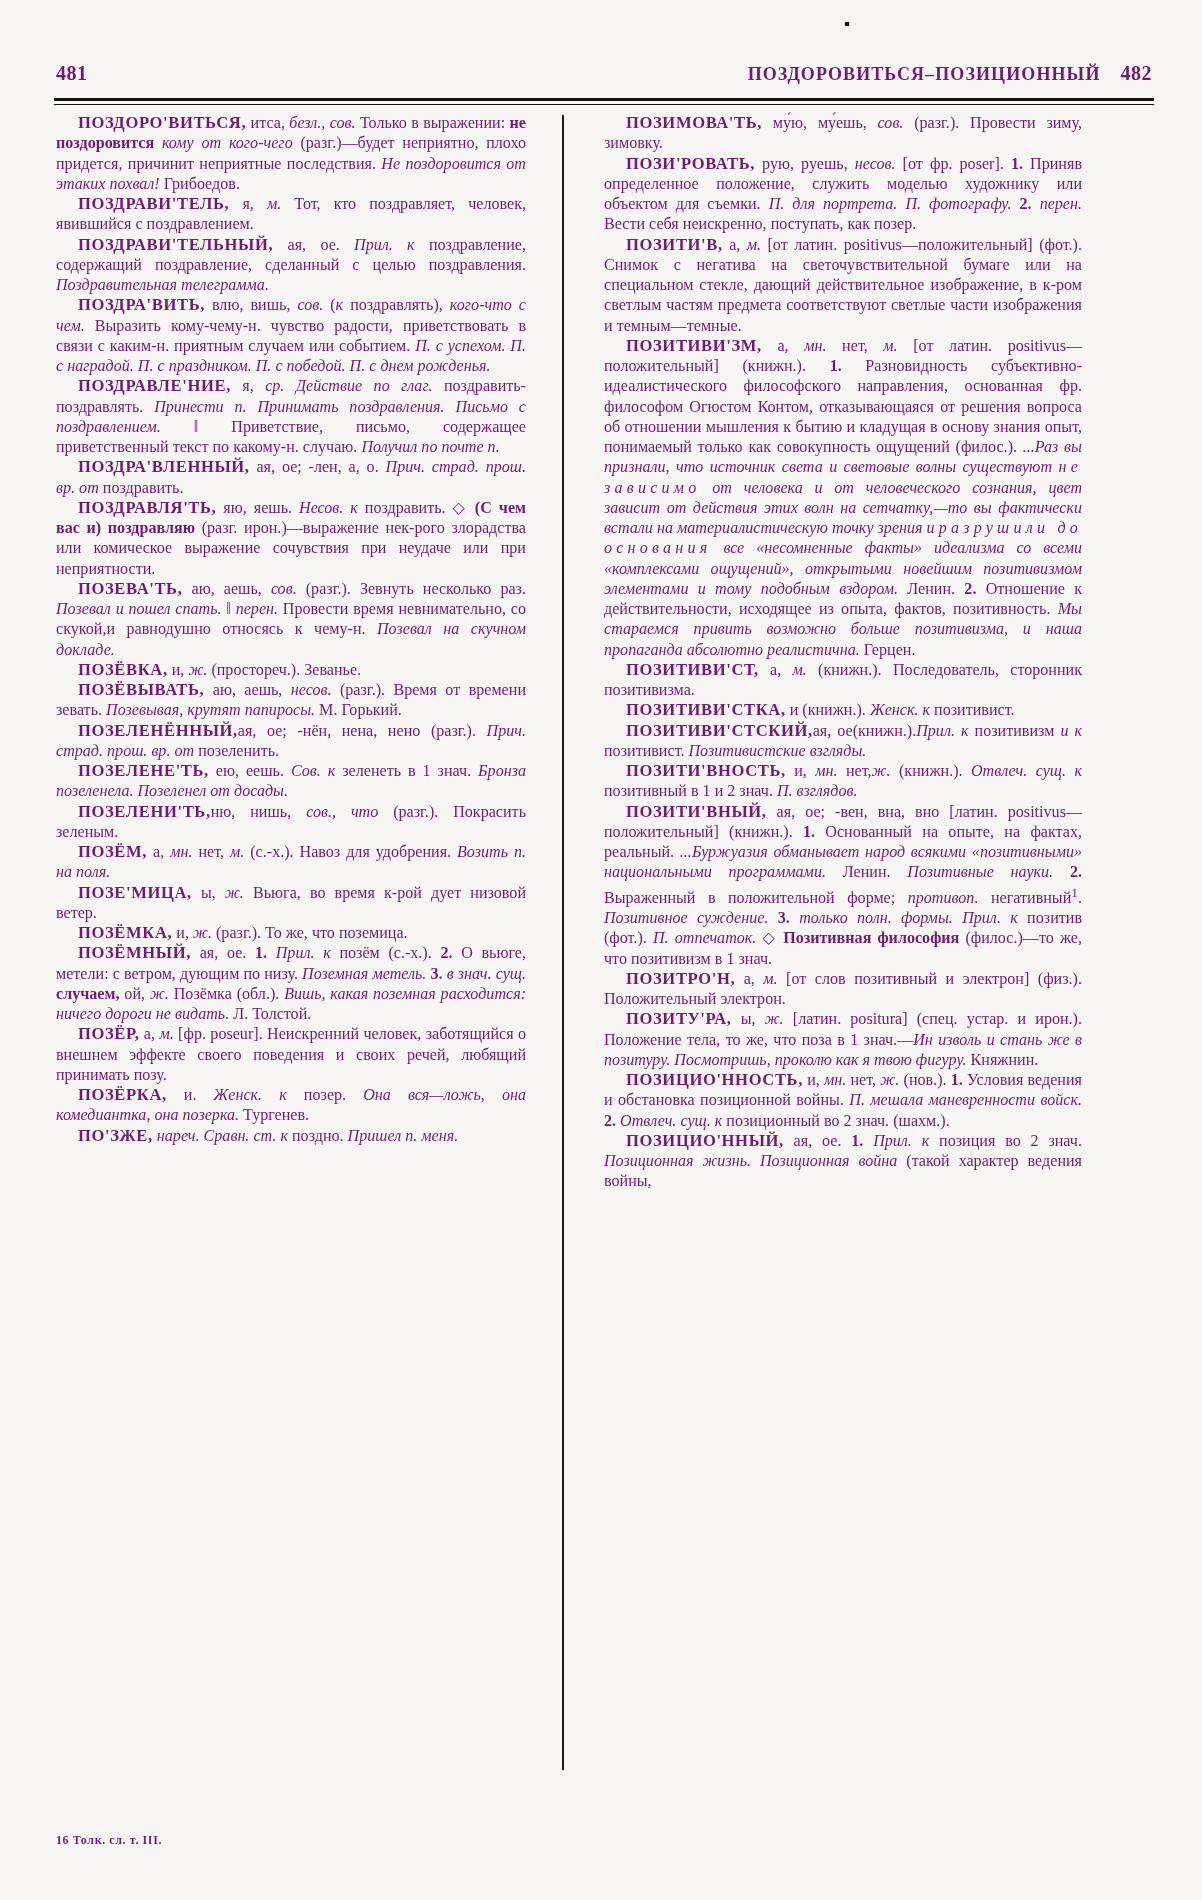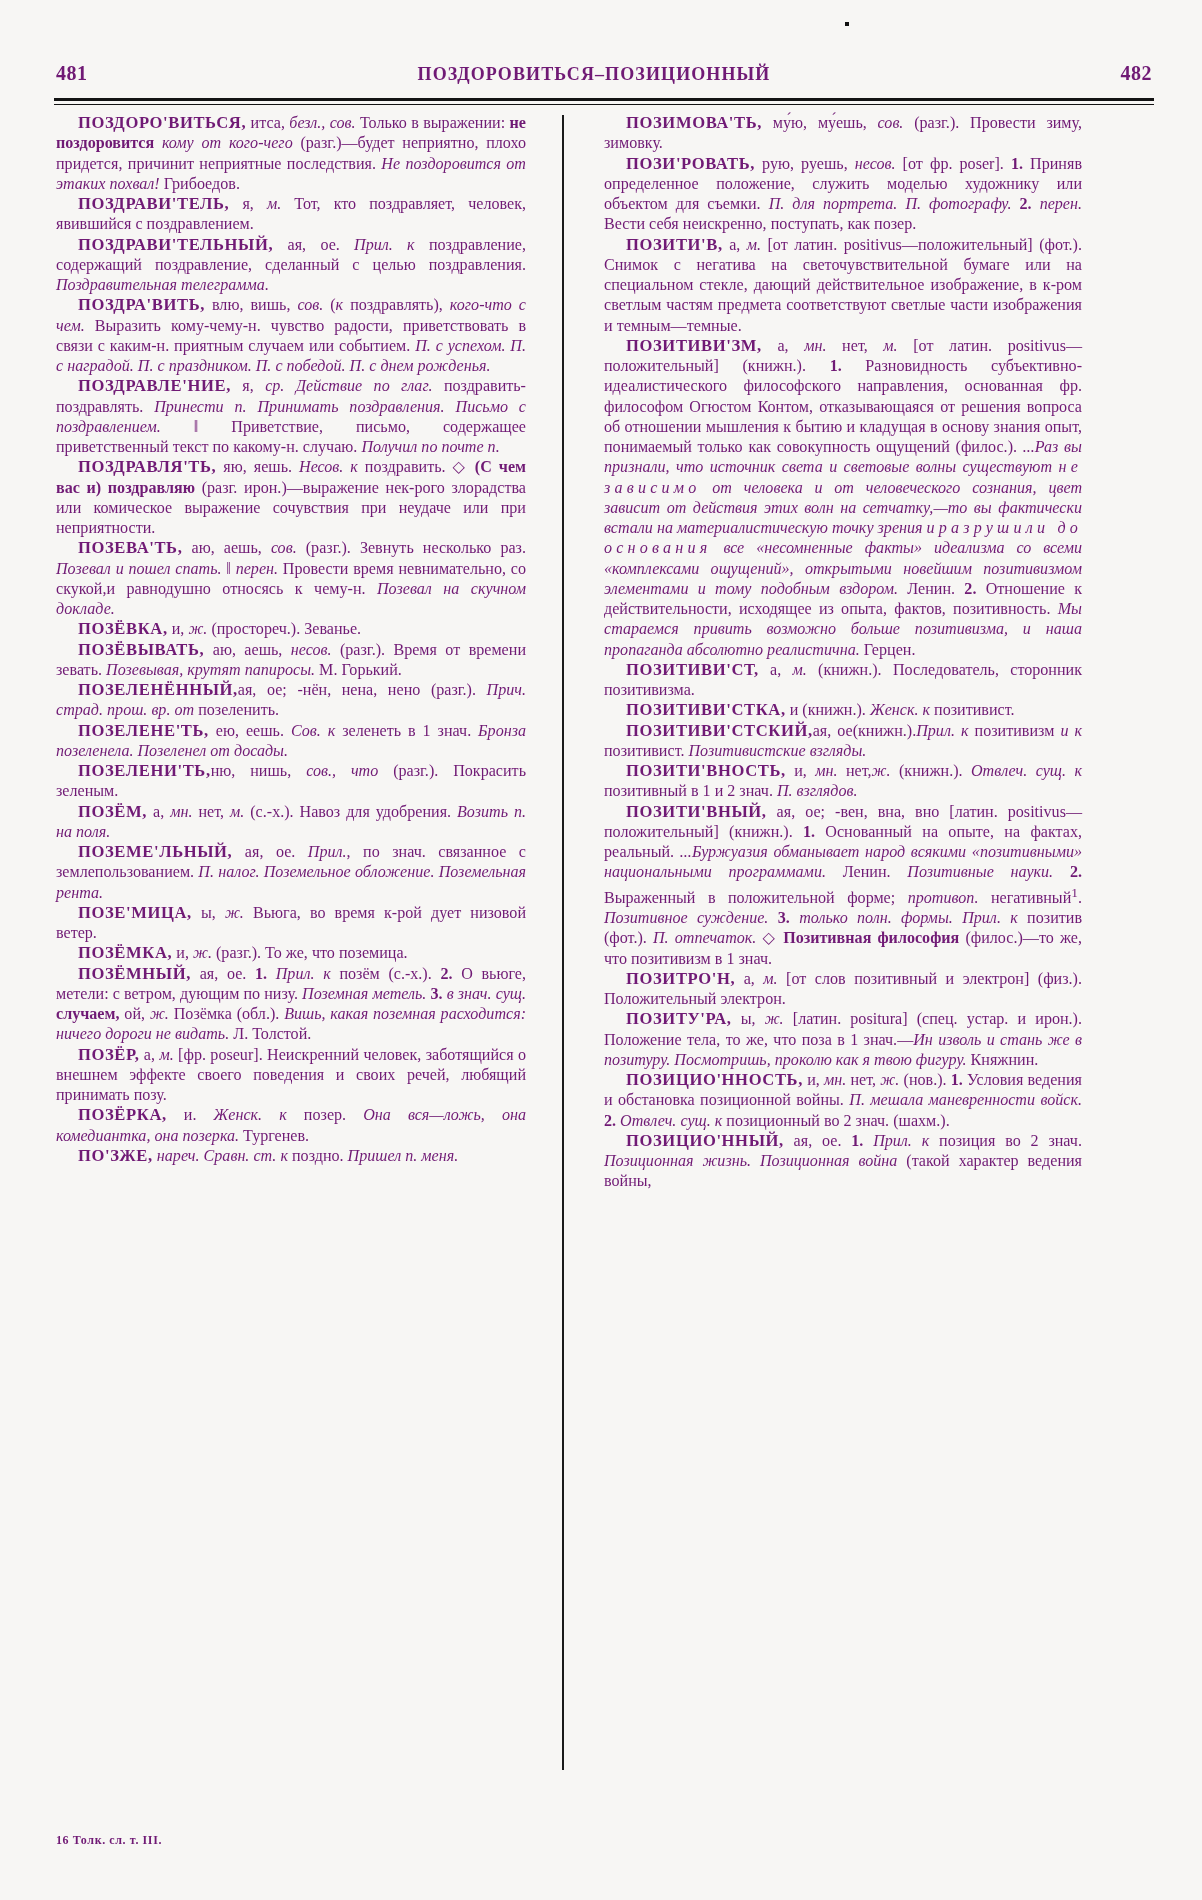--- a/index.html
+++ b/index.html
@@ -32,21 +32,21 @@
     font-weight: bold;
     font-size: 20px;
     letter-spacing: 0.5px;
   }
   .head-title {
     font-weight: bold;
     font-size: 18px;
     letter-spacing: 1.1px;
     text-transform: uppercase;
     flex: 1;
-    text-align: center;
+    text-align: right;
     margin: 0 10px;
     position: relative;
     left: -10px;
   }
   .head-dot {
     position: absolute;
     left: 845px;
     top: 22px;
     width: 4px;
     height: 4px;
@@ -129,29 +129,29 @@
 
   <div class="rule-double"></div>
 
   <div class="columns">
     <div class="col left" id="col-left">
         <p class="entry"><span class="hw">ПОЗДОРО'ВИТЬСЯ,</span><span> итса, <i>безл., сов.</i> Только в выражении: <b>не поздоровится</b> <i>кому от кого-чего</i> (разг.)—будет неприятно, плохо придется, причинит неприятные последствия. <i>Не поздоровится от этаких похвал!</i> Грибоедов.</span></p>
         <p class="entry"><span class="hw">ПОЗДРАВИ'ТЕЛЬ,</span><span> я, <i>м.</i> Тот, кто поздравляет, человек, явившийся с поздравлением.</span></p>
         <p class="entry"><span class="hw">ПОЗДРАВИ'ТЕЛЬНЫЙ,</span><span> ая, ое. <i>Прил. к</i> поздравление, содержащий поздравление, сделанный с целью поздравления. <i>Поздравительная телеграмма.</i></span></p>
         <p class="entry"><span class="hw">ПОЗДРА'ВИТЬ,</span><span> влю, вишь, <i>сов.</i> (<i>к</i> поздравлять), <i>кого-что с чем.</i> Выразить кому-чему-н. чувство радости, приветствовать в связи с каким-н. приятным случаем или событием. <i>П. с успехом. П. с наградой. П. с праздником. П. с победой. П. с днем рожденья.</i></span></p>
         <p class="entry"><span class="hw">ПОЗДРАВЛЕ'НИЕ,</span><span> я, <i>ср. Действие по глаг.</i> поздравить-поздравлять. <i>Принести п. Принимать поздравления. Письмо с поздравлением.</i> ‖ Приветствие, письмо, содержащее приветственный текст по какому-н. случаю. <i>Получил по почте п.</i></span></p>
+        <p class="entry"><span class="hw">ПОЗДРА'ВЛЕННЫЙ,</span><span> ая, ое; -лен, а, о. <i>Прич. страд. прош. вр. от</i> поздравить.</span></p>
         <p class="entry"><span class="hw">ПОЗДРАВЛЯ'ТЬ,</span><span> яю, яешь. <i>Несов. к</i> поздравить. ◇ <b>(С чем вас и) поздравляю</b> (разг. ирон.)—выражение нек-рого злорадства или комическое выражение сочувствия при неудаче или при неприятности.</span></p>
         <p class="entry"><span class="hw">ПОЗЕВА'ТЬ,</span><span> аю, аешь, <i>сов.</i> (разг.). Зевнуть несколько раз. <i>Позевал и пошел спать.</i> ‖ <i>перен.</i> Провести время невнимательно, со скукой,и равнодушно относясь к чему-н. <i>Позевал на скучном докладе.</i></span></p>
         <p class="entry"><span class="hw">ПОЗЁВКА,</span><span> и, <i>ж.</i> (простореч.). Зеванье.</span></p>
         <p class="entry"><span class="hw">ПОЗЁВЫВАТЬ,</span><span> аю, аешь, <i>несов.</i> (разг.). Время от времени зевать. <i>Позевывая, крутят папиросы.</i> М. Горький.</span></p>
         <p class="entry"><span class="hw">ПОЗЕЛЕНЁННЫЙ,</span><span>ая, ое; -нён, нена, нено (разг.). <i>Прич. страд. прош. вр. от</i> позеленить.</span></p>
         <p class="entry"><span class="hw">ПОЗЕЛЕНЕ'ТЬ,</span><span> ею, еешь. <i>Сов. к</i> зеленеть в 1 знач. <i>Бронза позеленела. Позеленел от досады.</i></span></p>
         <p class="entry"><span class="hw">ПОЗЕЛЕНИ'ТЬ,</span><span>ню, нишь, <i>сов., что</i> (разг.). Покрасить зеленым.</span></p>
         <p class="entry"><span class="hw">ПОЗЁМ,</span><span> а, <i>мн.</i> нет, <i>м.</i> (с.-х.). Навоз для удобрения. <i>Возить п. на поля.</i></span></p>
-        <p class="entry"><span class="hw">ПОЗЕМЕ'ЛЬНЫЙ,</span><span> ая, ое. <i>Прил.</i>, по знач. связанное с землепользованием. <i>П. налог. Поземельное обложение. Поземельная рента.</i></span></p>
         <p class="entry"><span class="hw">ПОЗЕ'МИЦА,</span><span> ы, <i>ж.</i> Вьюга, во время к-рой дует низовой ветер.</span></p>
         <p class="entry"><span class="hw">ПОЗЁМКА,</span><span> и, <i>ж.</i> (разг.). То же, что поземица.</span></p>
         <p class="entry"><span class="hw">ПОЗЁМНЫЙ,</span><span> ая, ое. <b>1.</b> <i>Прил. к</i> позём (с.-х.). <b>2.</b> О вьюге, метели: с ветром, дующим по низу. <i>Поземная метель.</i> <b>3.</b> <i>в знач. сущ.</i> <b>случаем,</b> ой, <i>ж.</i> Позёмка (обл.). <i>Вишь, какая поземная расходится: ничего дороги не видать.</i> Л. Толстой.</span></p>
         <p class="entry"><span class="hw">ПОЗЁР,</span><span> а, <i>м.</i> [фр. poseur]. Неискренний человек, заботящийся о внешнем эффекте своего поведения и своих речей, любящий принимать позу.</span></p>
         <p class="entry"><span class="hw">ПОЗЁРКА,</span><span> и. <i>Женск. к</i> позер. <i>Она вся—ложь, она комедиантка, она позерка.</i> Тургенев.</span></p>
         <p class="entry"><span class="hw">ПО'ЗЖЕ,</span><span> <i>нареч. Сравн. ст. к</i> поздно. <i>Пришел п. меня.</i></span></p>
       </div>
     <div class="col-divider"></div>
     <div class="col right" id="col-right">
         <p class="entry"><span class="hw">ПОЗИМОВА'ТЬ,</span><span> му́ю, му́ешь, <i>сов.</i> (разг.). Провести зиму, зимовку.</span></p>

